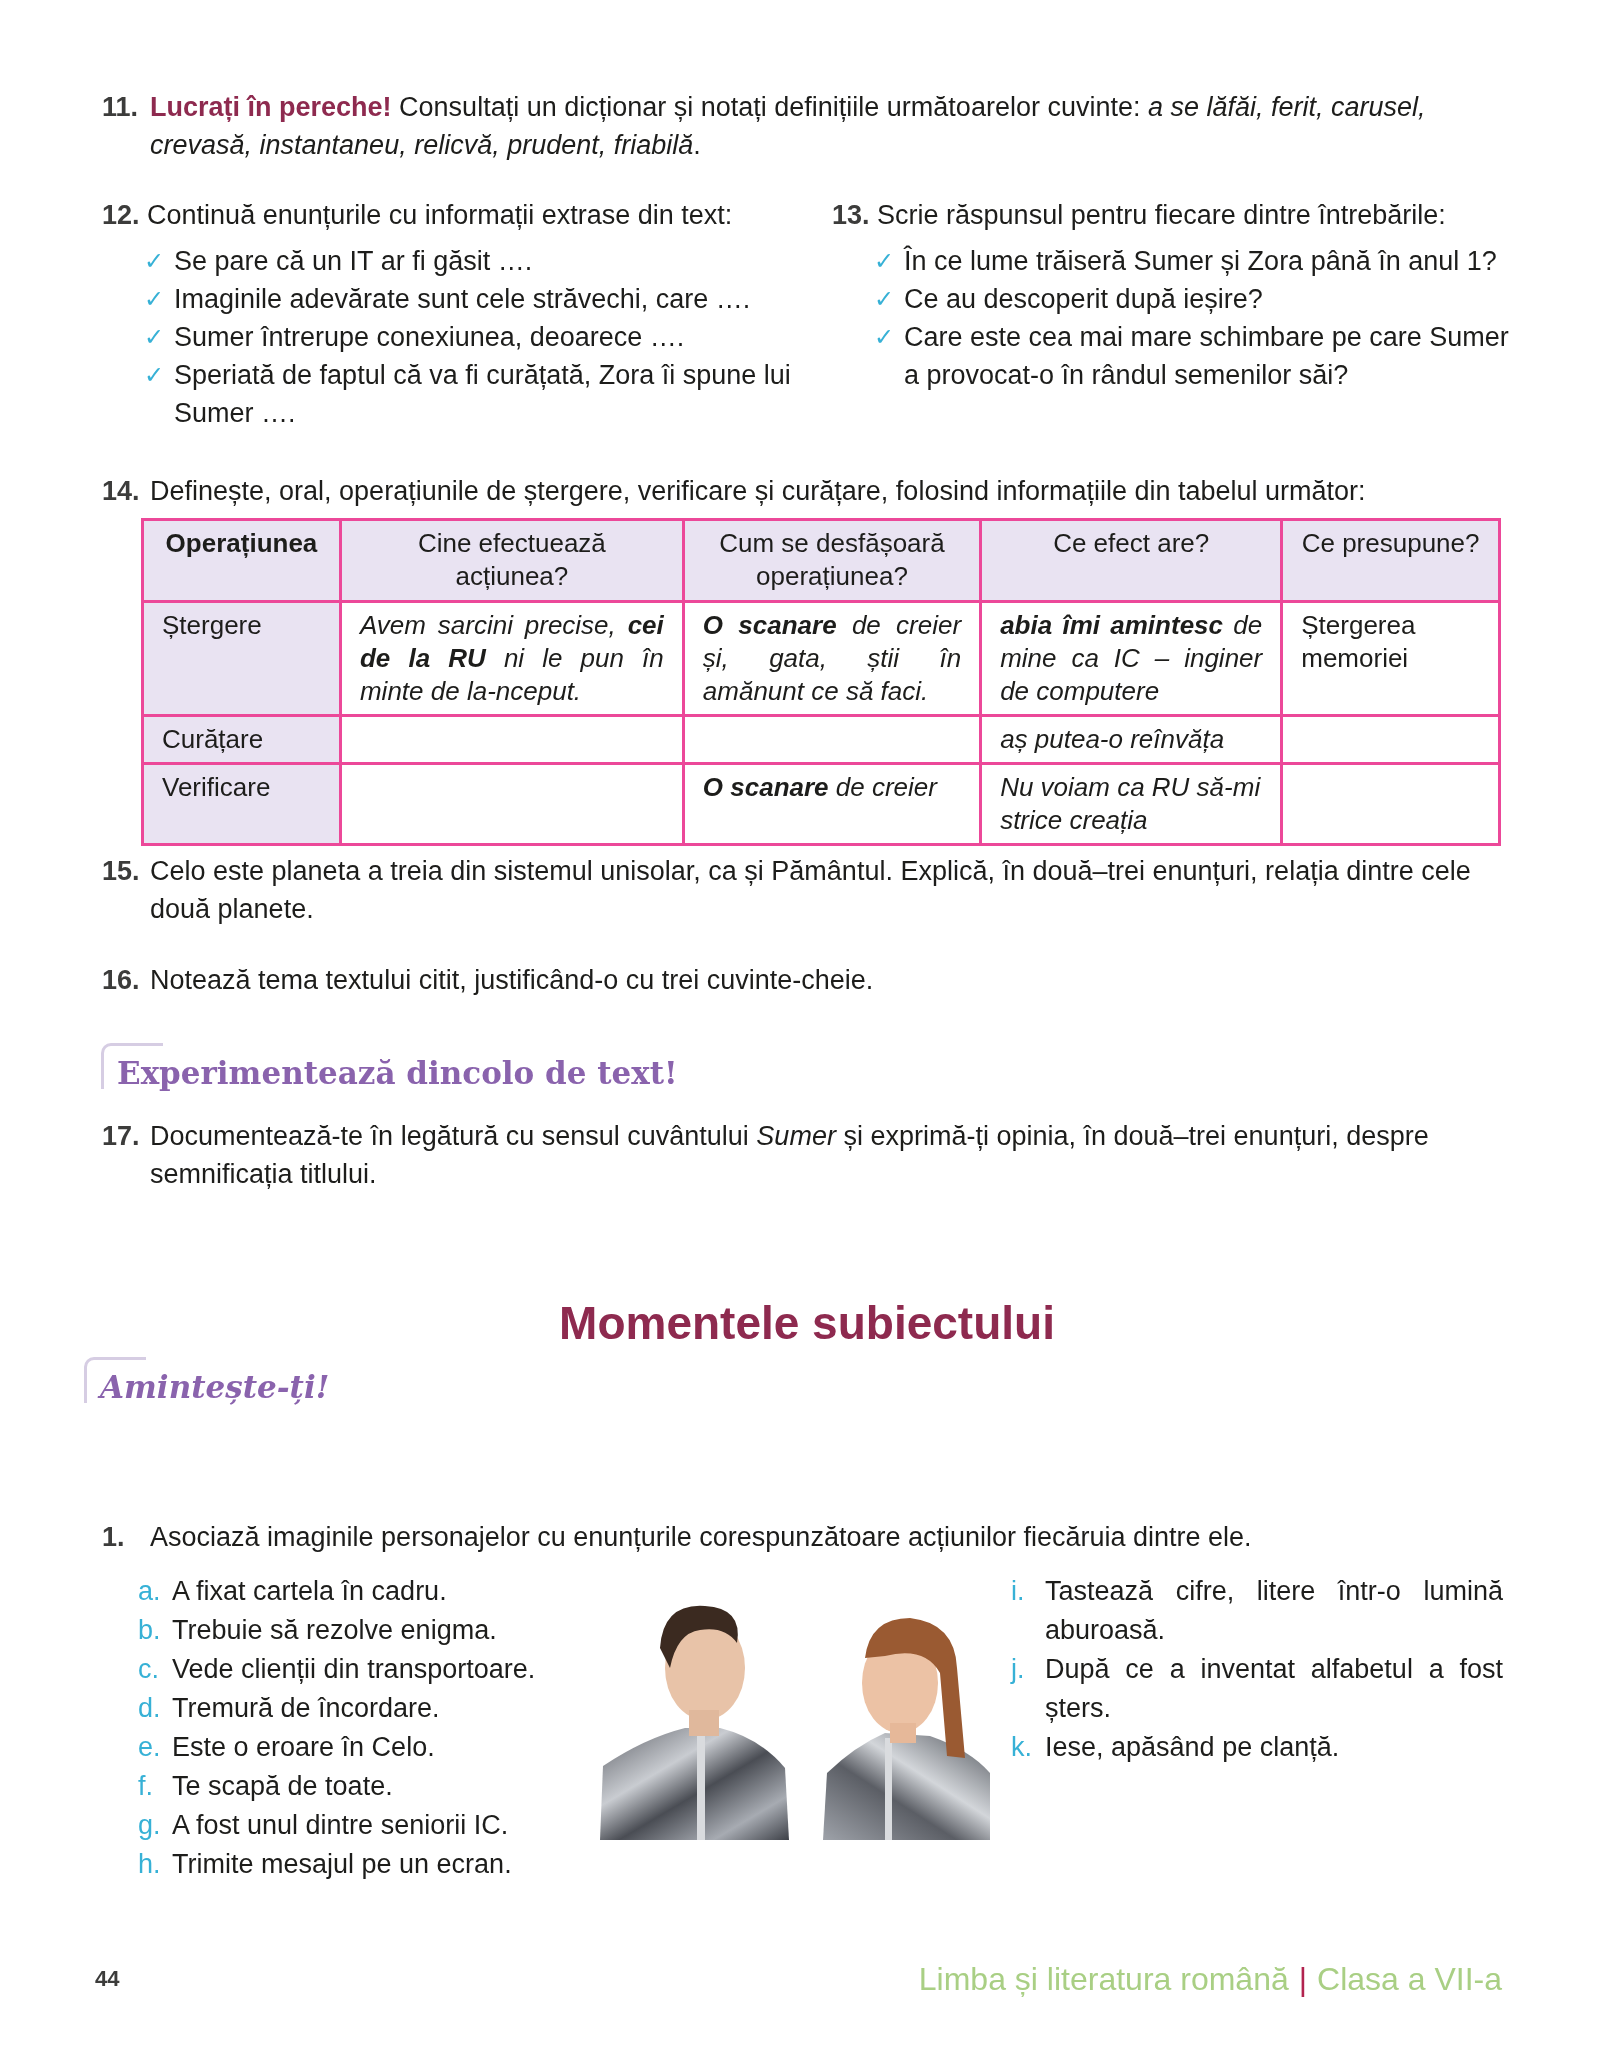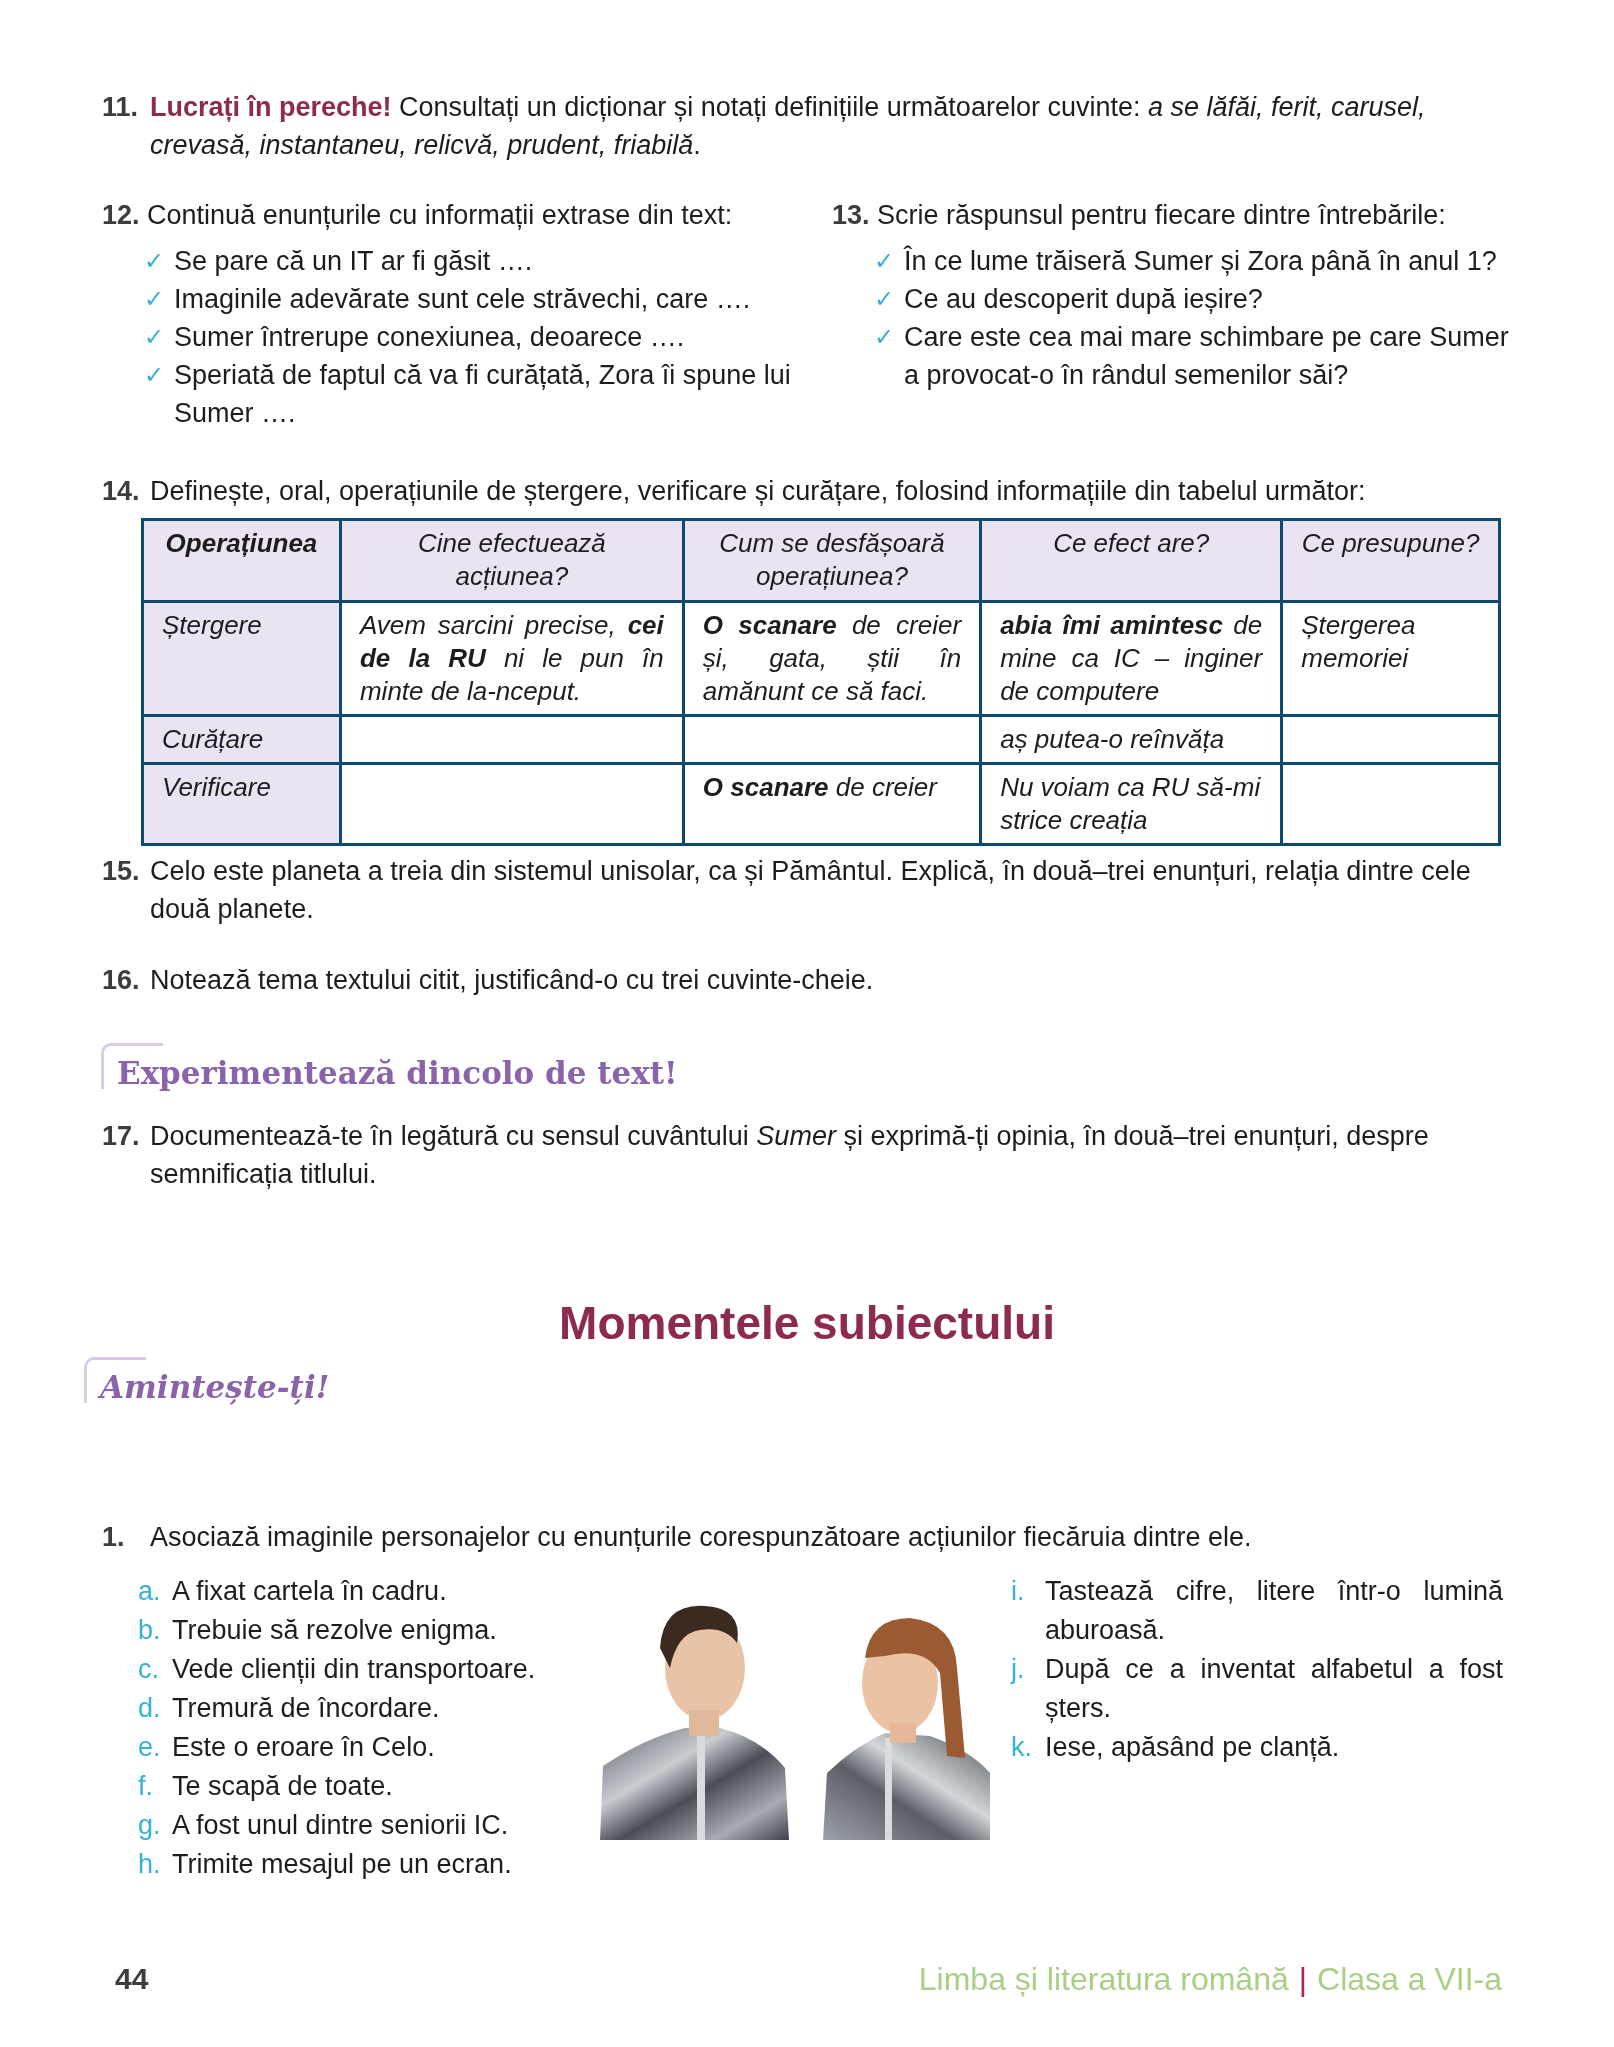--- a/index.html
+++ b/index.html
@@ -26,21 +26,21 @@
   .checklist li .check {
     position: absolute; left: 6px; top: 0; color: #37b1d6; font-size: 24px;
   }
 
   
   .ops-table {
     position: absolute; left: 141px; top: 518px; width: 1360px;
     border-collapse: collapse; font-size: 26px; line-height: 33px;
   }
   .ops-table th, .ops-table td {
-    border: 3px solid #0c4a6e; vertical-align: top; padding: 6px 18px 6px 18px; font-style: italic;
+    border: 3px solid #ec4899; vertical-align: top; padding: 6px 18px 6px 18px;
   }
   .ops-table th { background: #e9e3f2; font-weight: normal; text-align: center; height: 82px; }
   .ops-table th.first { font-weight: bold; text-align: center; }
   .ops-table td.rowhead { background: #e9e3f2; text-align: left; }
   .ops-table td.just { text-align: justify; }
   .ops-table td { height: 44px; }
 
   
   .section-head {
     position: absolute; left: 84px;
@@ -60,21 +60,21 @@
   }
 
   .letter-list { list-style: none; position: absolute; }
   .letter-list li { position: relative; padding-left: 34px; line-height: 39px; font-size: 27px; }
   .letter-list li .lt { position: absolute; left: 0; color: #37b1d6; }
 
   .photo {
     position: absolute; left: 585px; top: 1578px; width: 405px; height: 262px;
   }
 
-  .footer-num { position: absolute; left: 95px; top: 1960px; font-size: 30px; font-weight: bold; color: #3c3c3b; margin-left: 20px; }
+  .footer-num { position: absolute; left: 95px; top: 1960px; font-size: 22px; font-weight: bold; color: #3c3c3b; }
   .footer-right { position: absolute; right: 112px; top: 1960px; font-size: 32px; color: #a9cf84; }
   .footer-right .sep { color: #b2234f; margin: 0 10px; }
 </style>
 </head>
 <body>
 
 
 
 
 <div class="ex" style="top:88px;">

